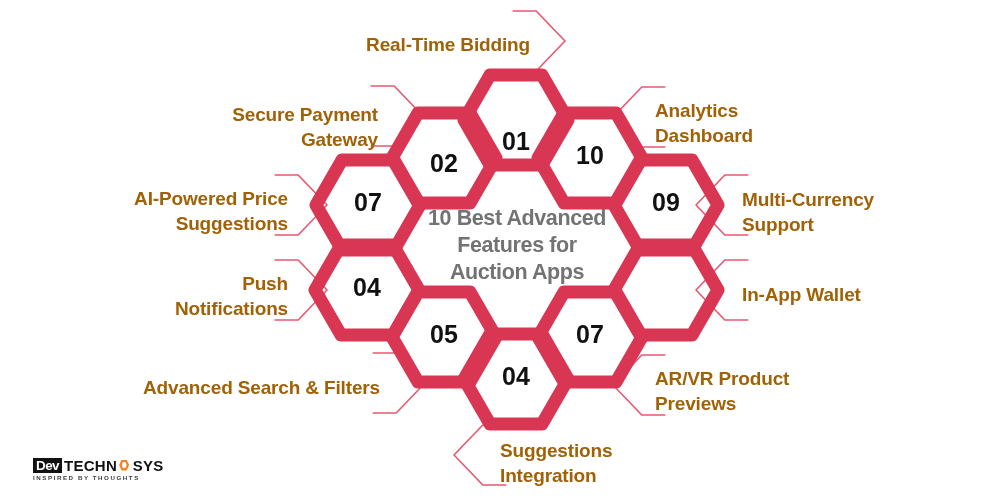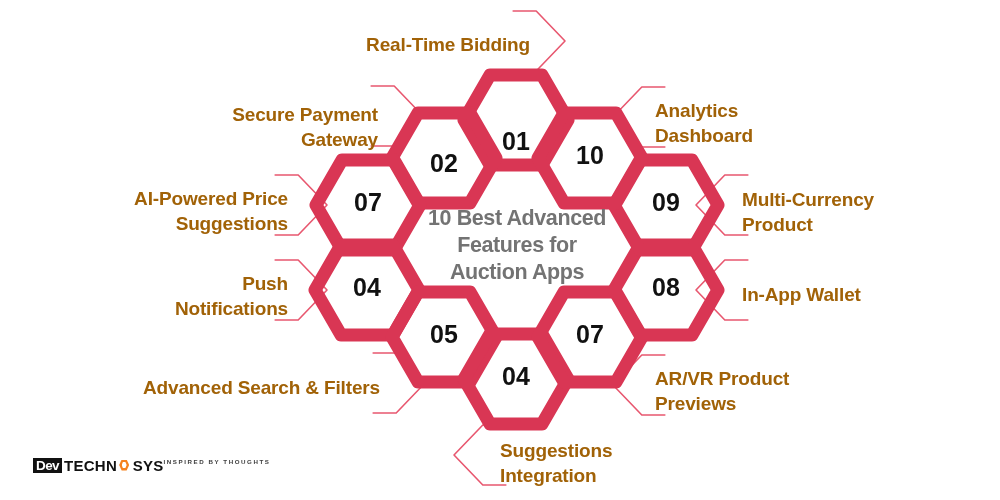--- a/index.html
+++ b/index.html
@@ -69,20 +69,21 @@
     letter-spacing: 0px;
     transform: translate(-45px, -17px);
   }
 
   
   #logo {
     position: absolute;
     left: 33px;
     top: 457px;
     display: flex;
+    flex-direction: column;
     align-items: flex-start;
   }
   #logo-row {
     display: flex;
     align-items: center;
     height: 16px;
   }
   #logo-dev {
     background: #111111;
     color: #ffffff;
@@ -159,21 +160,20 @@
       </g>
   </svg>
 
   <div class="hexnum" style="left:516px; top:120px;margin-top:24px;">01</div>
   <div class="hexnum" style="left:444px; top:166px;">02</div>
   <div class="hexnum" style="left:368px; top:205px;">07</div>
   <div class="hexnum" style="left:367px; top:290px;">04</div>
   <div class="hexnum" style="left:444px; top:337px;">05</div>
   <div class="hexnum" style="left:516px; top:379px;">04</div>
   <div class="hexnum" style="left:590px; top:337px;">07</div>
-  <div class="hexnum" style="left:666px; top:290px;">08</div>
   <div class="hexnum" style="left:666px; top:205px;">09</div>
   <div class="hexnum" style="left:590px; top:158px;">10</div>
 
   <div id="center-title">10 Best Advanced
 Features for
 Auction Apps</div>
 
   <div class="label left" style="left:310px; top:32px;  width:220px;">Real-Time Bidding</div>
   <div class="label left" style="left:190px; top:102px;  width:188px;">Secure Payment
 Gateway</div>
@@ -181,21 +181,21 @@
 Suggestions</div>
   <div class="label left" style="left:140px; top:375px; width:240px;">Advanced Search &amp; Filters</div>
   <div class="label left" style="left:100px; top:271px; width:188px;">Push
 Notifications</div>
   <div class="label right" style="left:500px; top:438px; width:220px;">Suggestions
 Integration</div>
   <div class="label right" style="left:742px; top:282px; width:200px;">In-App Wallet</div>
   <div class="label right" style="left:655px; top:366px; width:200px;">AR/VR Product
 Previews</div>
   <div class="label right" style="left:742px; top:187px; width:200px;">Multi-Currency
-Product</div>
+Support</div>
   <div class="label right" style="left:655px; top:98px;  width:200px;">Analytics
 Dashboard</div>
 
   <div id="logo">
     <div id="logo-row">
       <span id="logo-dev">Dev</span>
       <span id="logo-techn">TECHN</span>
       <span id="logo-hex"></span>
       <span id="logo-sys">SYS</span>
     </div>

